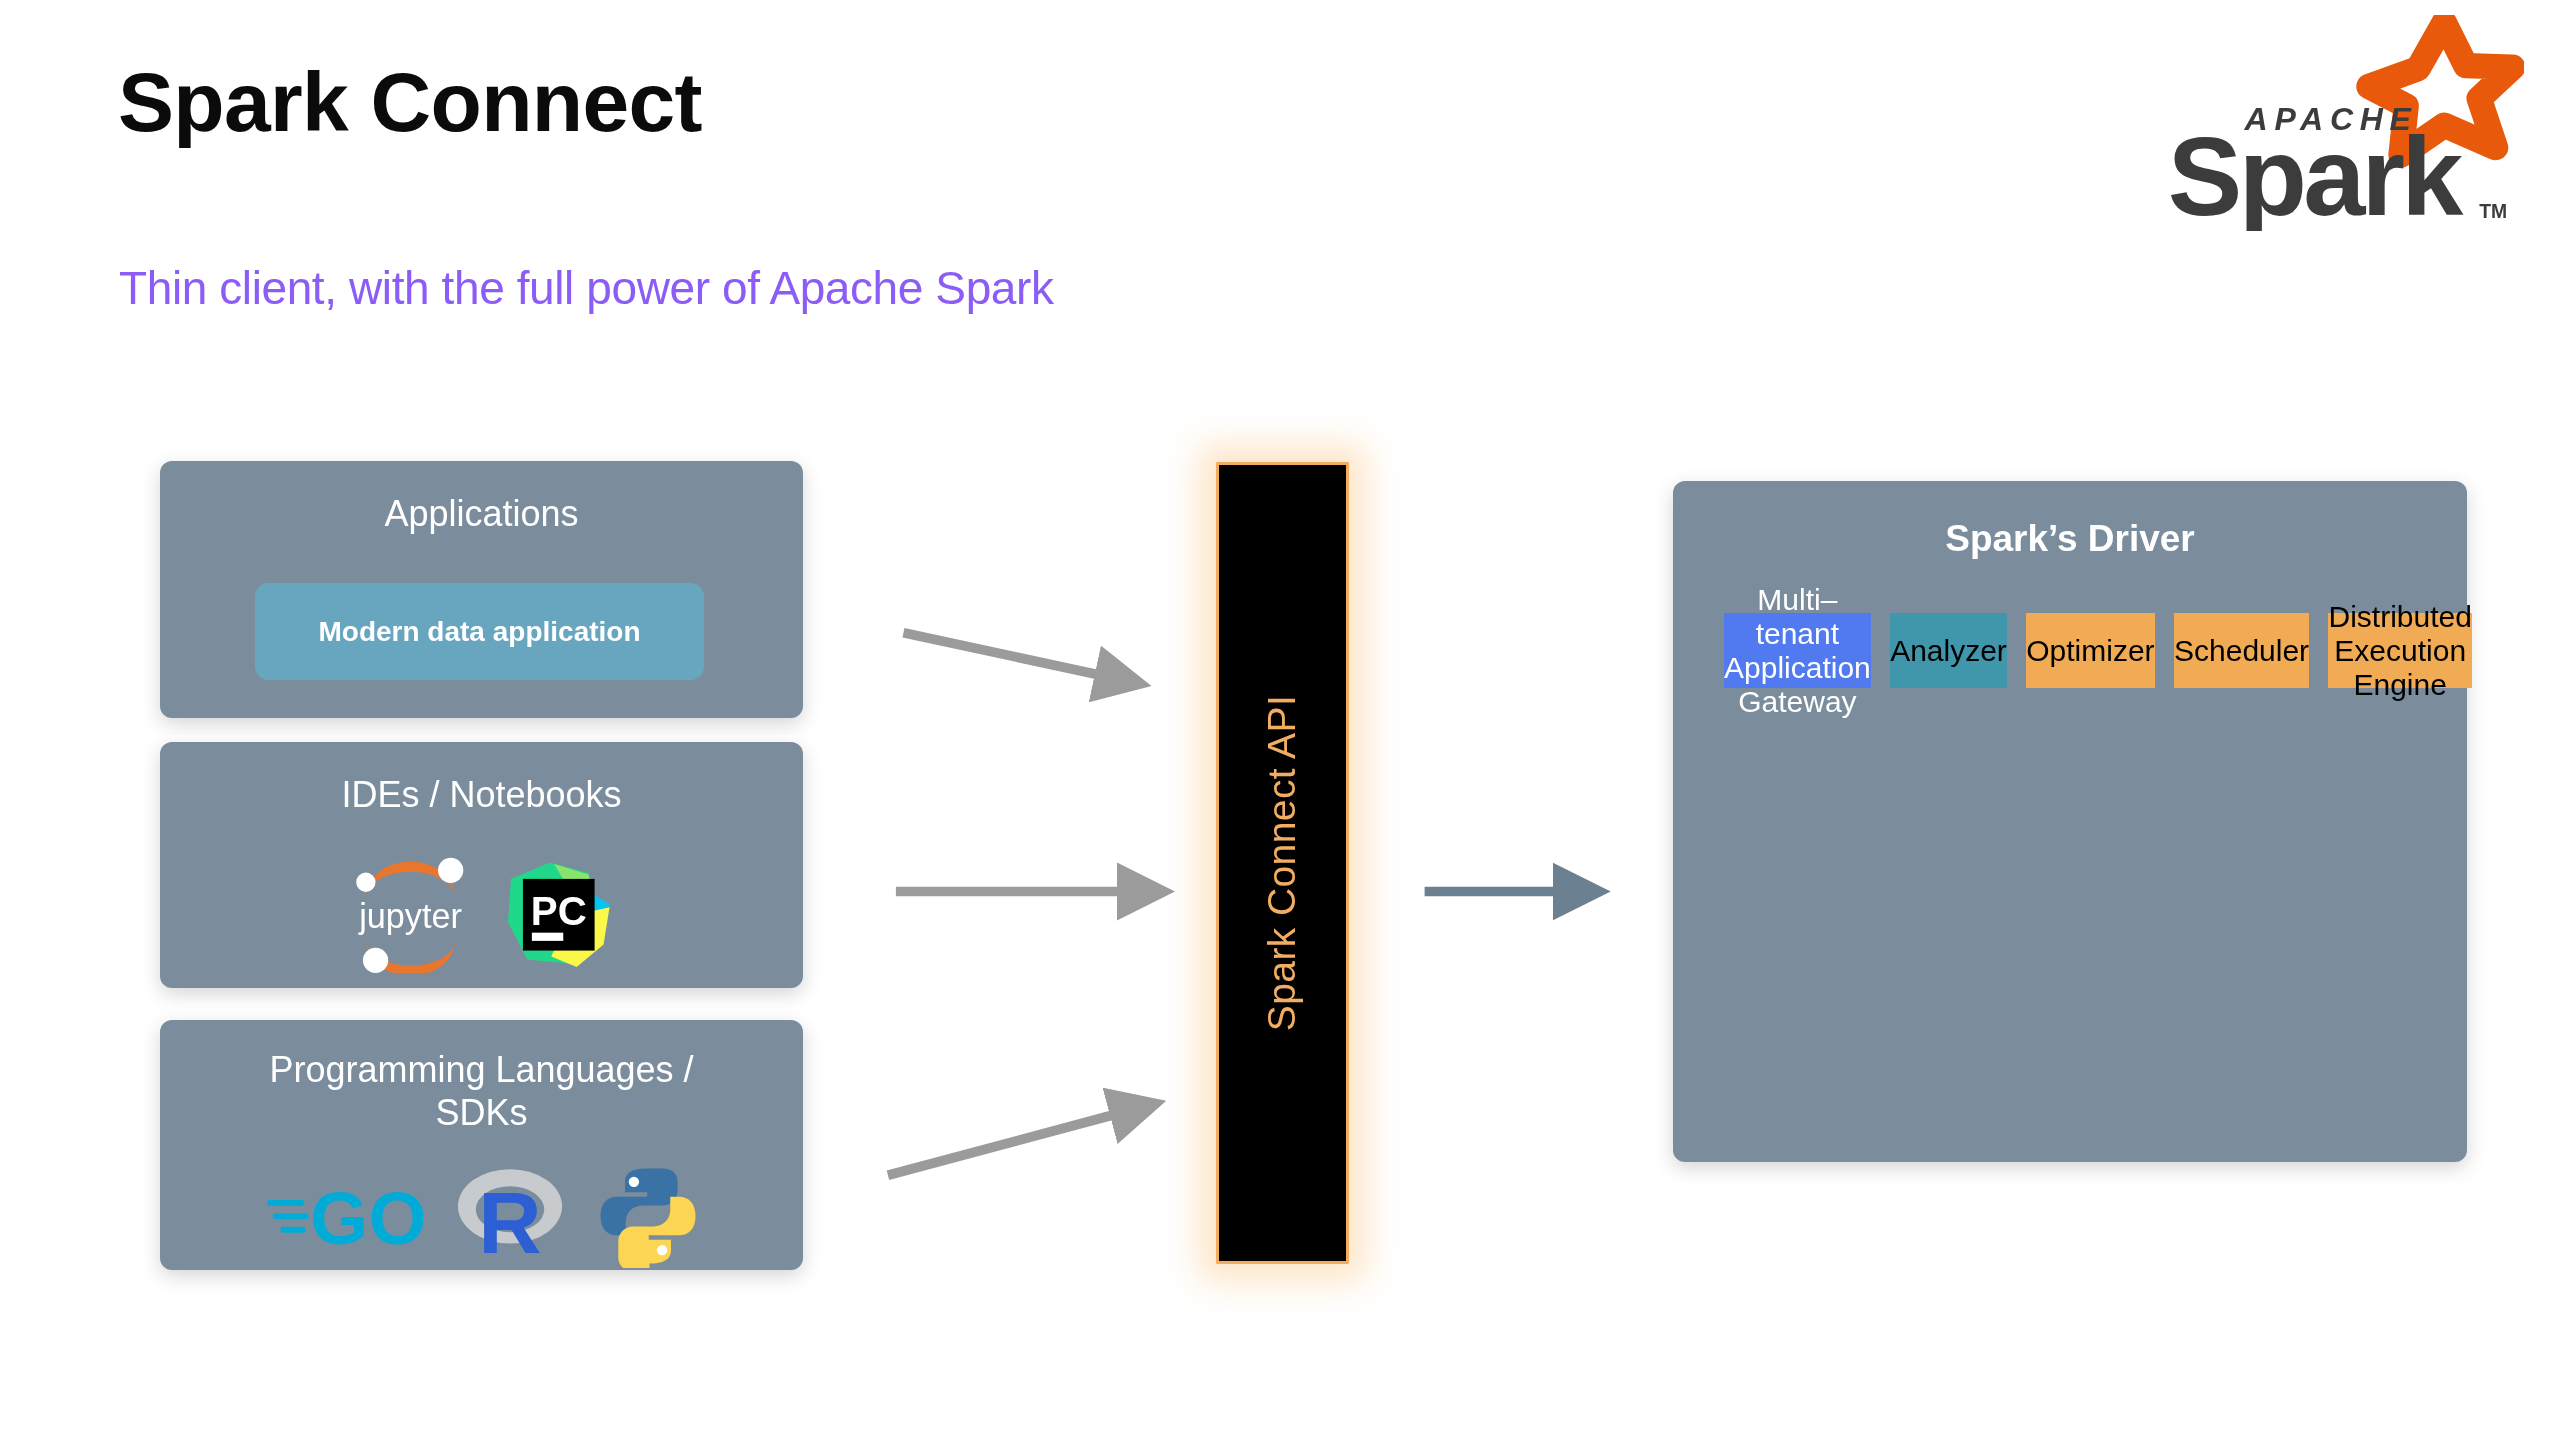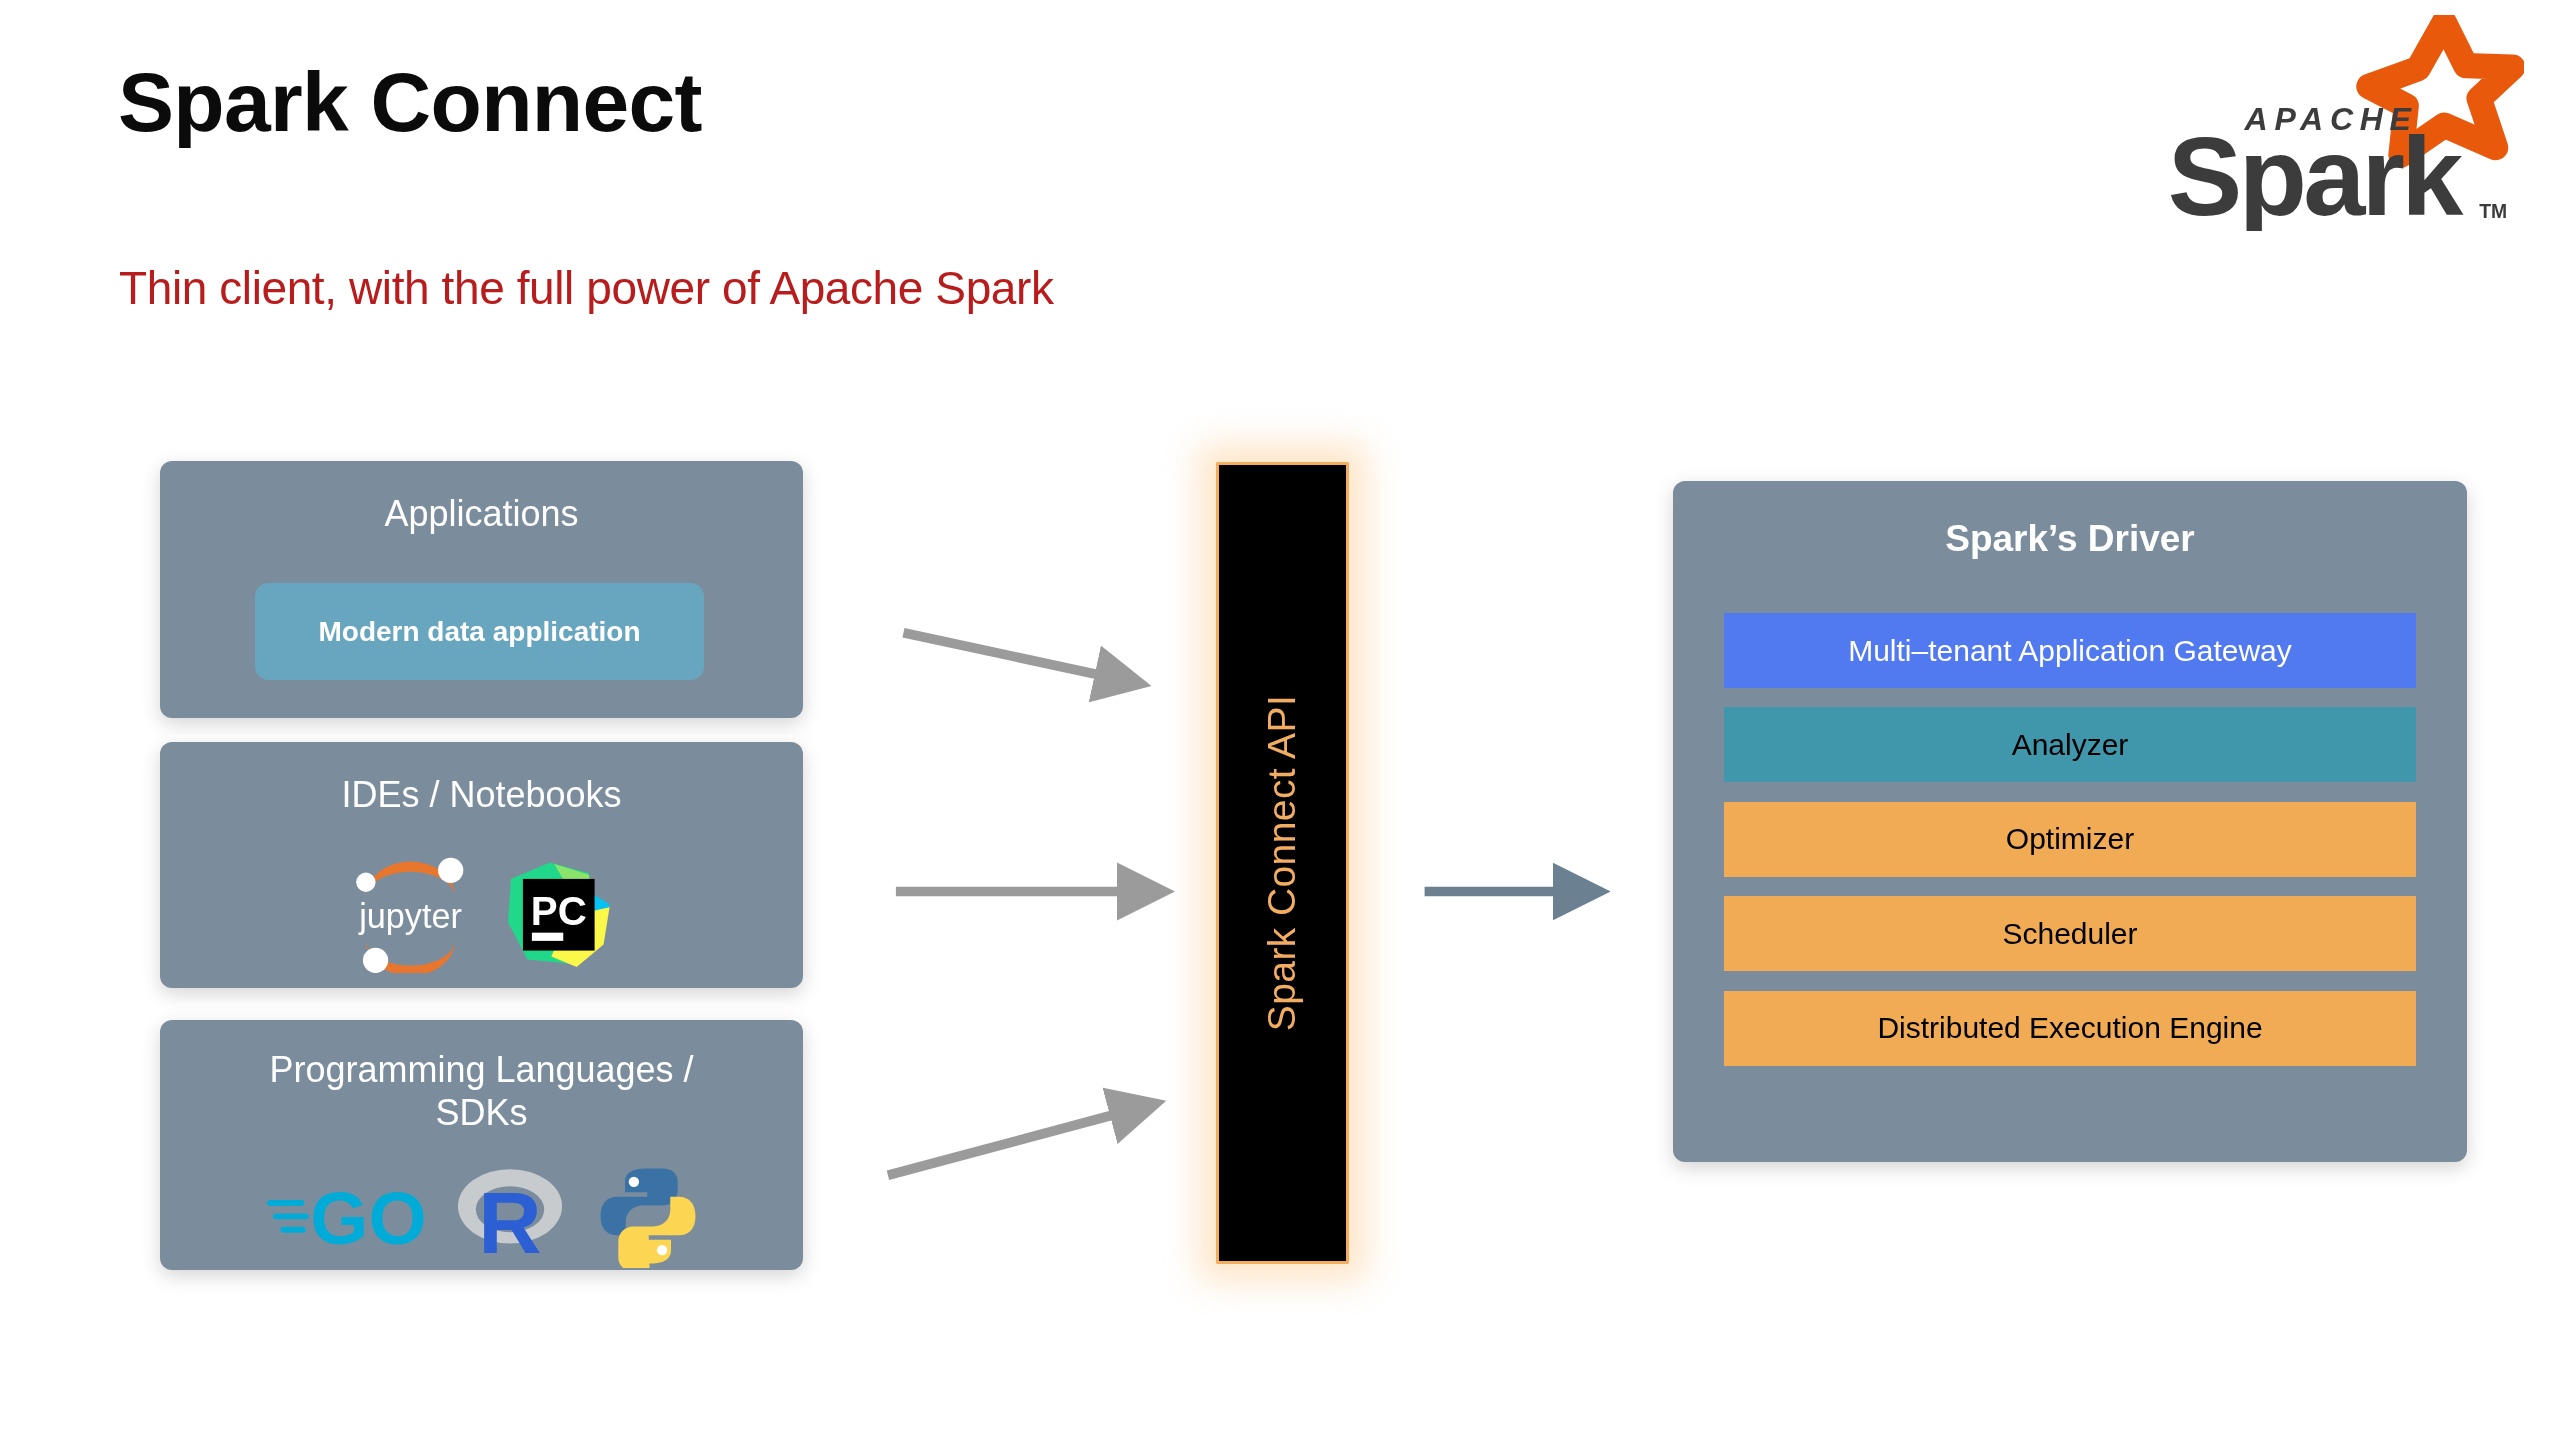--- a/index.html
+++ b/index.html
@@ -12,21 +12,21 @@
   #slide { position: relative; width: 2576px; height: 1080px; background: #fff; }
 
   
   .title {
     position: absolute; left: 118px; top: 58px;
     font-size: 84px; font-weight: 700; color: #0b0b0b;
     letter-spacing: -0.7px; line-height: 1.05;
   }
   .subtitle {
     position: absolute; left: 119px; top: 263px;
-    font-size: 46px; font-weight: 400; color: #b91c1c;
+    font-size: 46px; font-weight: 400; color: #8b5cf6;
     letter-spacing: -0.4px; line-height: 1.1;
   }
   .logo { position: absolute; left: 2129px; top: 15px; width: 395px; height: 216px; }
 
   
   .panel {
     position: absolute; border-radius: 12px; background: #7b8d9d;
     box-shadow: 0 6px 19.4px rgba(0,0,0,0.17), 0 0 0 7.5px rgba(255,255,255,0.92);
   }
   .panel-title {
@@ -68,21 +68,21 @@
     transform: rotate(-90deg); white-space: nowrap;
     color: #f2ad62; font-size: 39px; font-weight: 400; letter-spacing: 0.4px;
   }
 
   
   #box-driver { left: 1673px; top: 481px; width: 794px; height: 681px; }
   #box-driver .panel-title { top: 36px; font-size: 37px; font-weight: 700; }
 
   .driver-rows {
     position: absolute; left: 51px; right: 51px; top: 132px;
-    display: flex; flex-direction: column; gap: 19.4px;
+    display: flex; flex-direction: row; gap: 19.4px;
   }
   .driver-row {
     height: 75px; display: flex; align-items: center; justify-content: center;
     font-size: 30px; font-weight: 400; text-align: center;
   }
 
   
   .arrow-svg { position: absolute; overflow: visible; }
 
   

